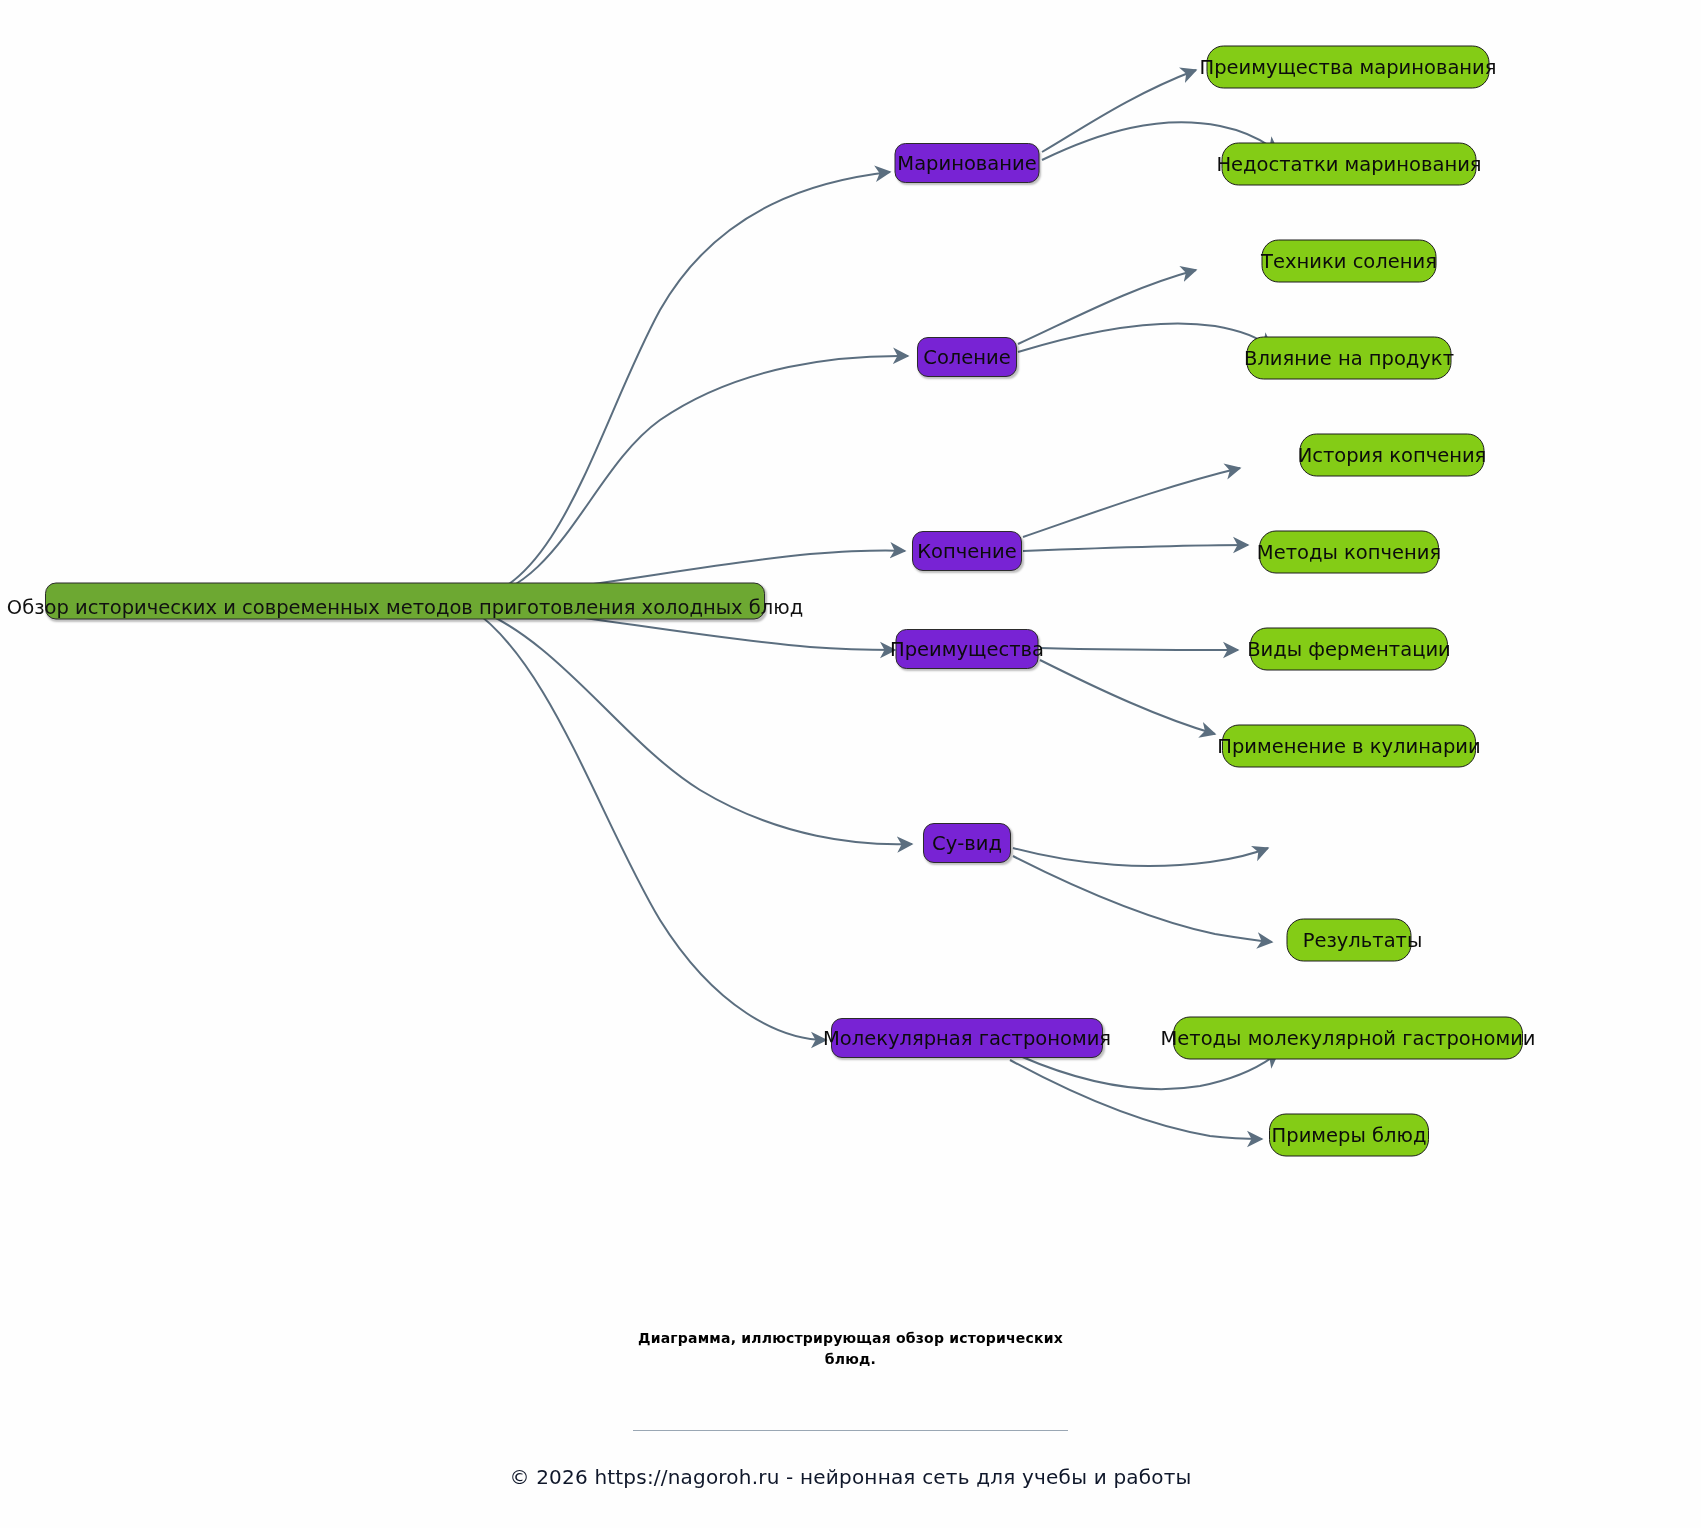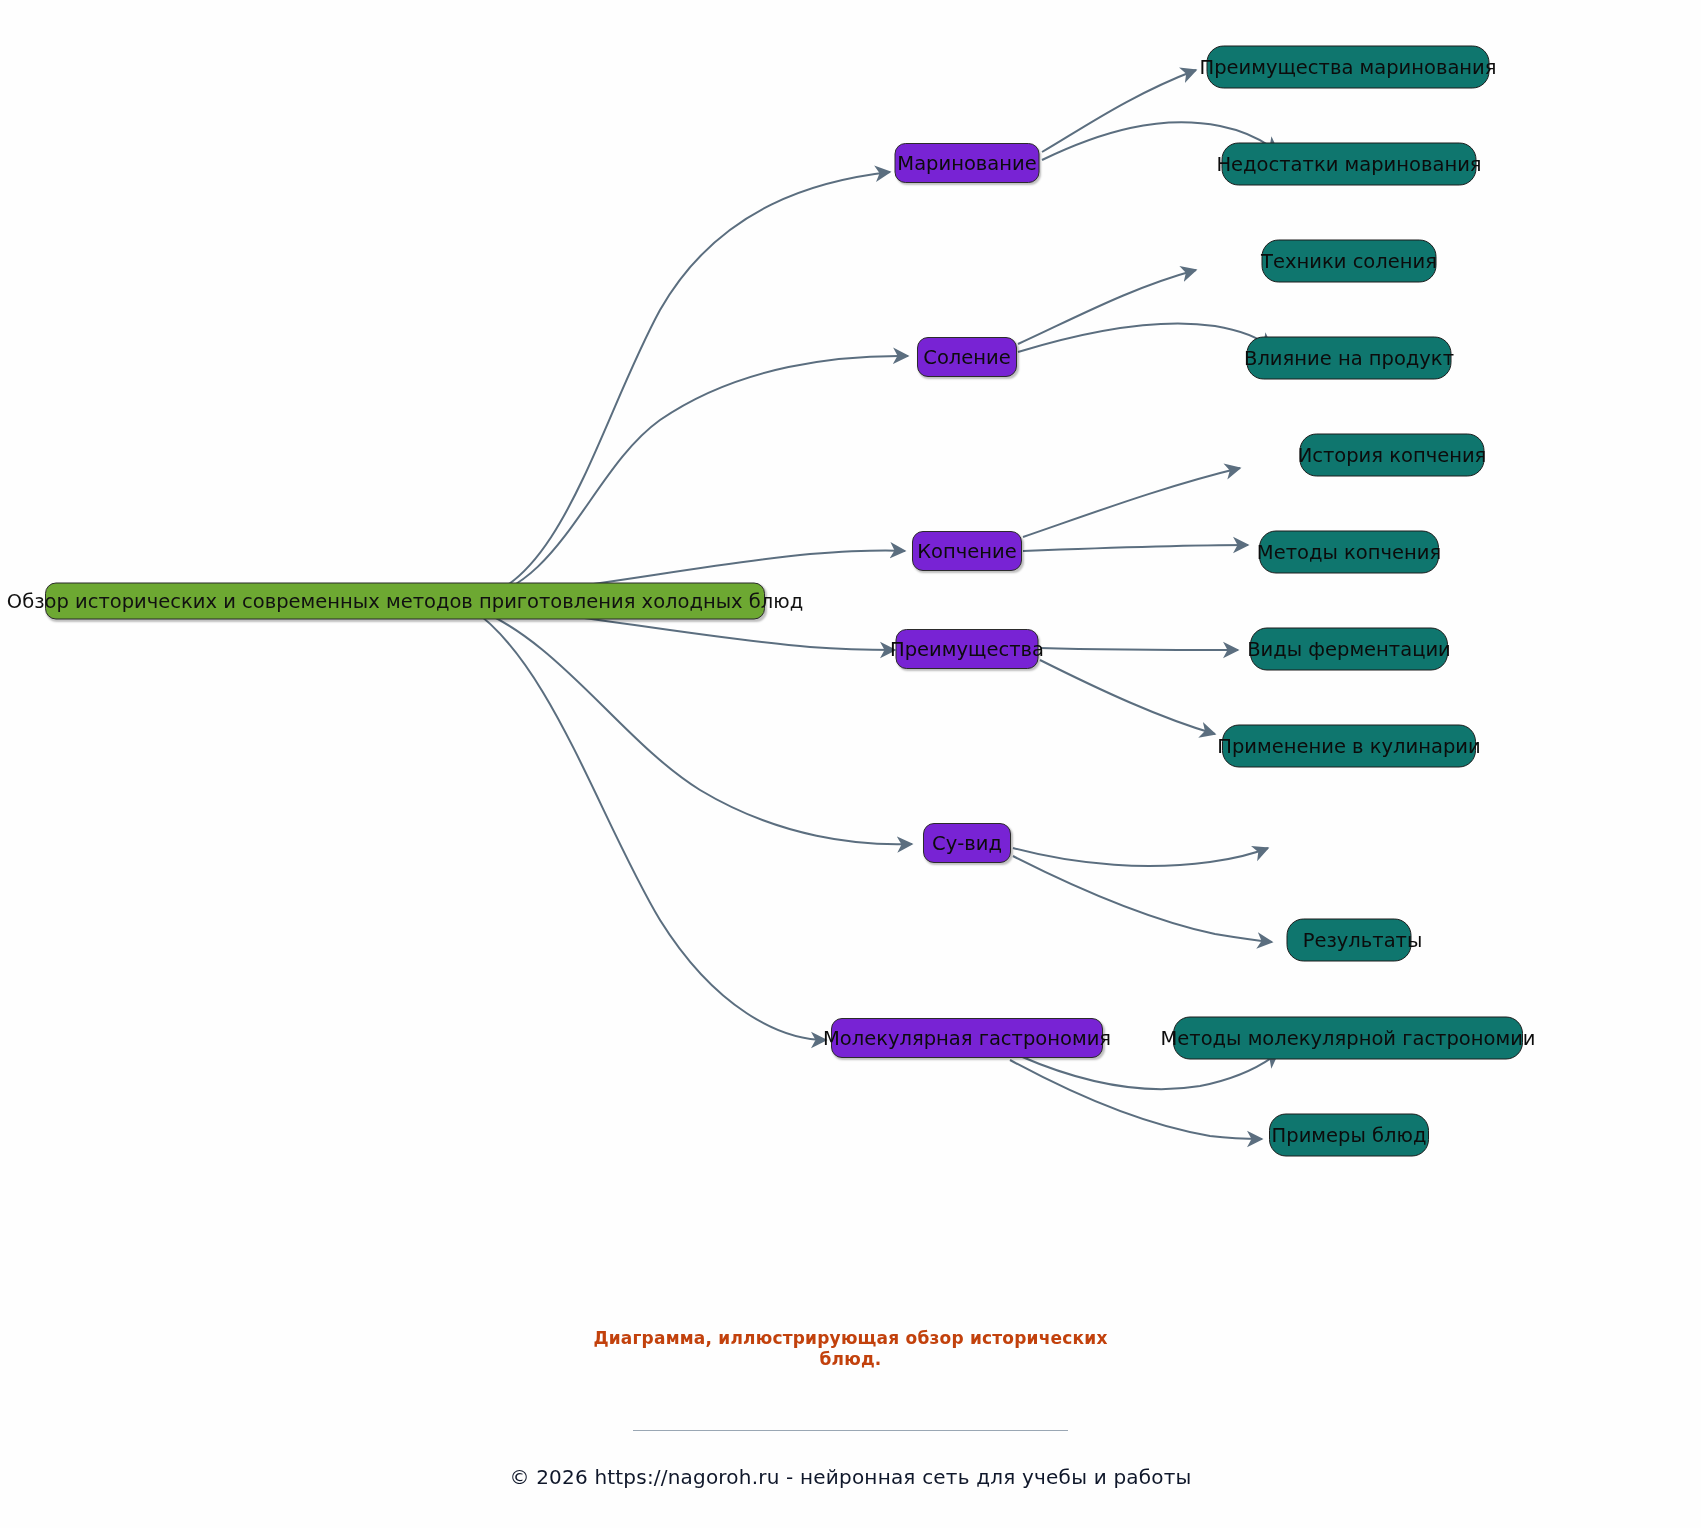--- a/index.html
+++ b/index.html
@@ -21,51 +21,52 @@
   }
   .node-root{
     background:#6DA832;
     border:1.6px solid #2b2b2b;
     border-radius:11px;
     color:#111;
     font-size:19.5px;
     padding:0 14px;
     height:37px;
     box-shadow:1.5px 2px 2px rgba(0,0,0,.25);
+    align-items:flex-end;
   }
   .node-branch{
     background:#7823D4;
     border:1.6px solid #2b2b2b;
     border-radius:11px;
     color:#0c0c0c;
     font-size:19.5px;
     padding:8px 14px;
     height:40px;
     box-shadow:1.5px 2px 2px rgba(0,0,0,.25);
   }
   .node-leaf{
-    background:#0f766e;
+    background:#84cc16;
     border:1.7px solid #1c1c1c;
     border-radius:17px;
     color:#0c0c0c;
     font-size:19.5px;
     padding:0 16px;
     height:43px;
   }
 
   .footer{
     position:absolute;
     left:0;width:1701px;
     text-align:center;
   }
   .footer-caption{
     top:1328px;
-    font-size:17px;
+    font-size:14px;
     font-weight:bold;
-    color:#c2410c;
+    color:#000000;
     line-height:21px;
     letter-spacing:.2px;
   }
   .footer-rule{
     top:1420px;
     height:1px;
   }
   .footer-rule span{
     display:inline-block;
     width:435px;height:1px;background:#9aa7b4;

